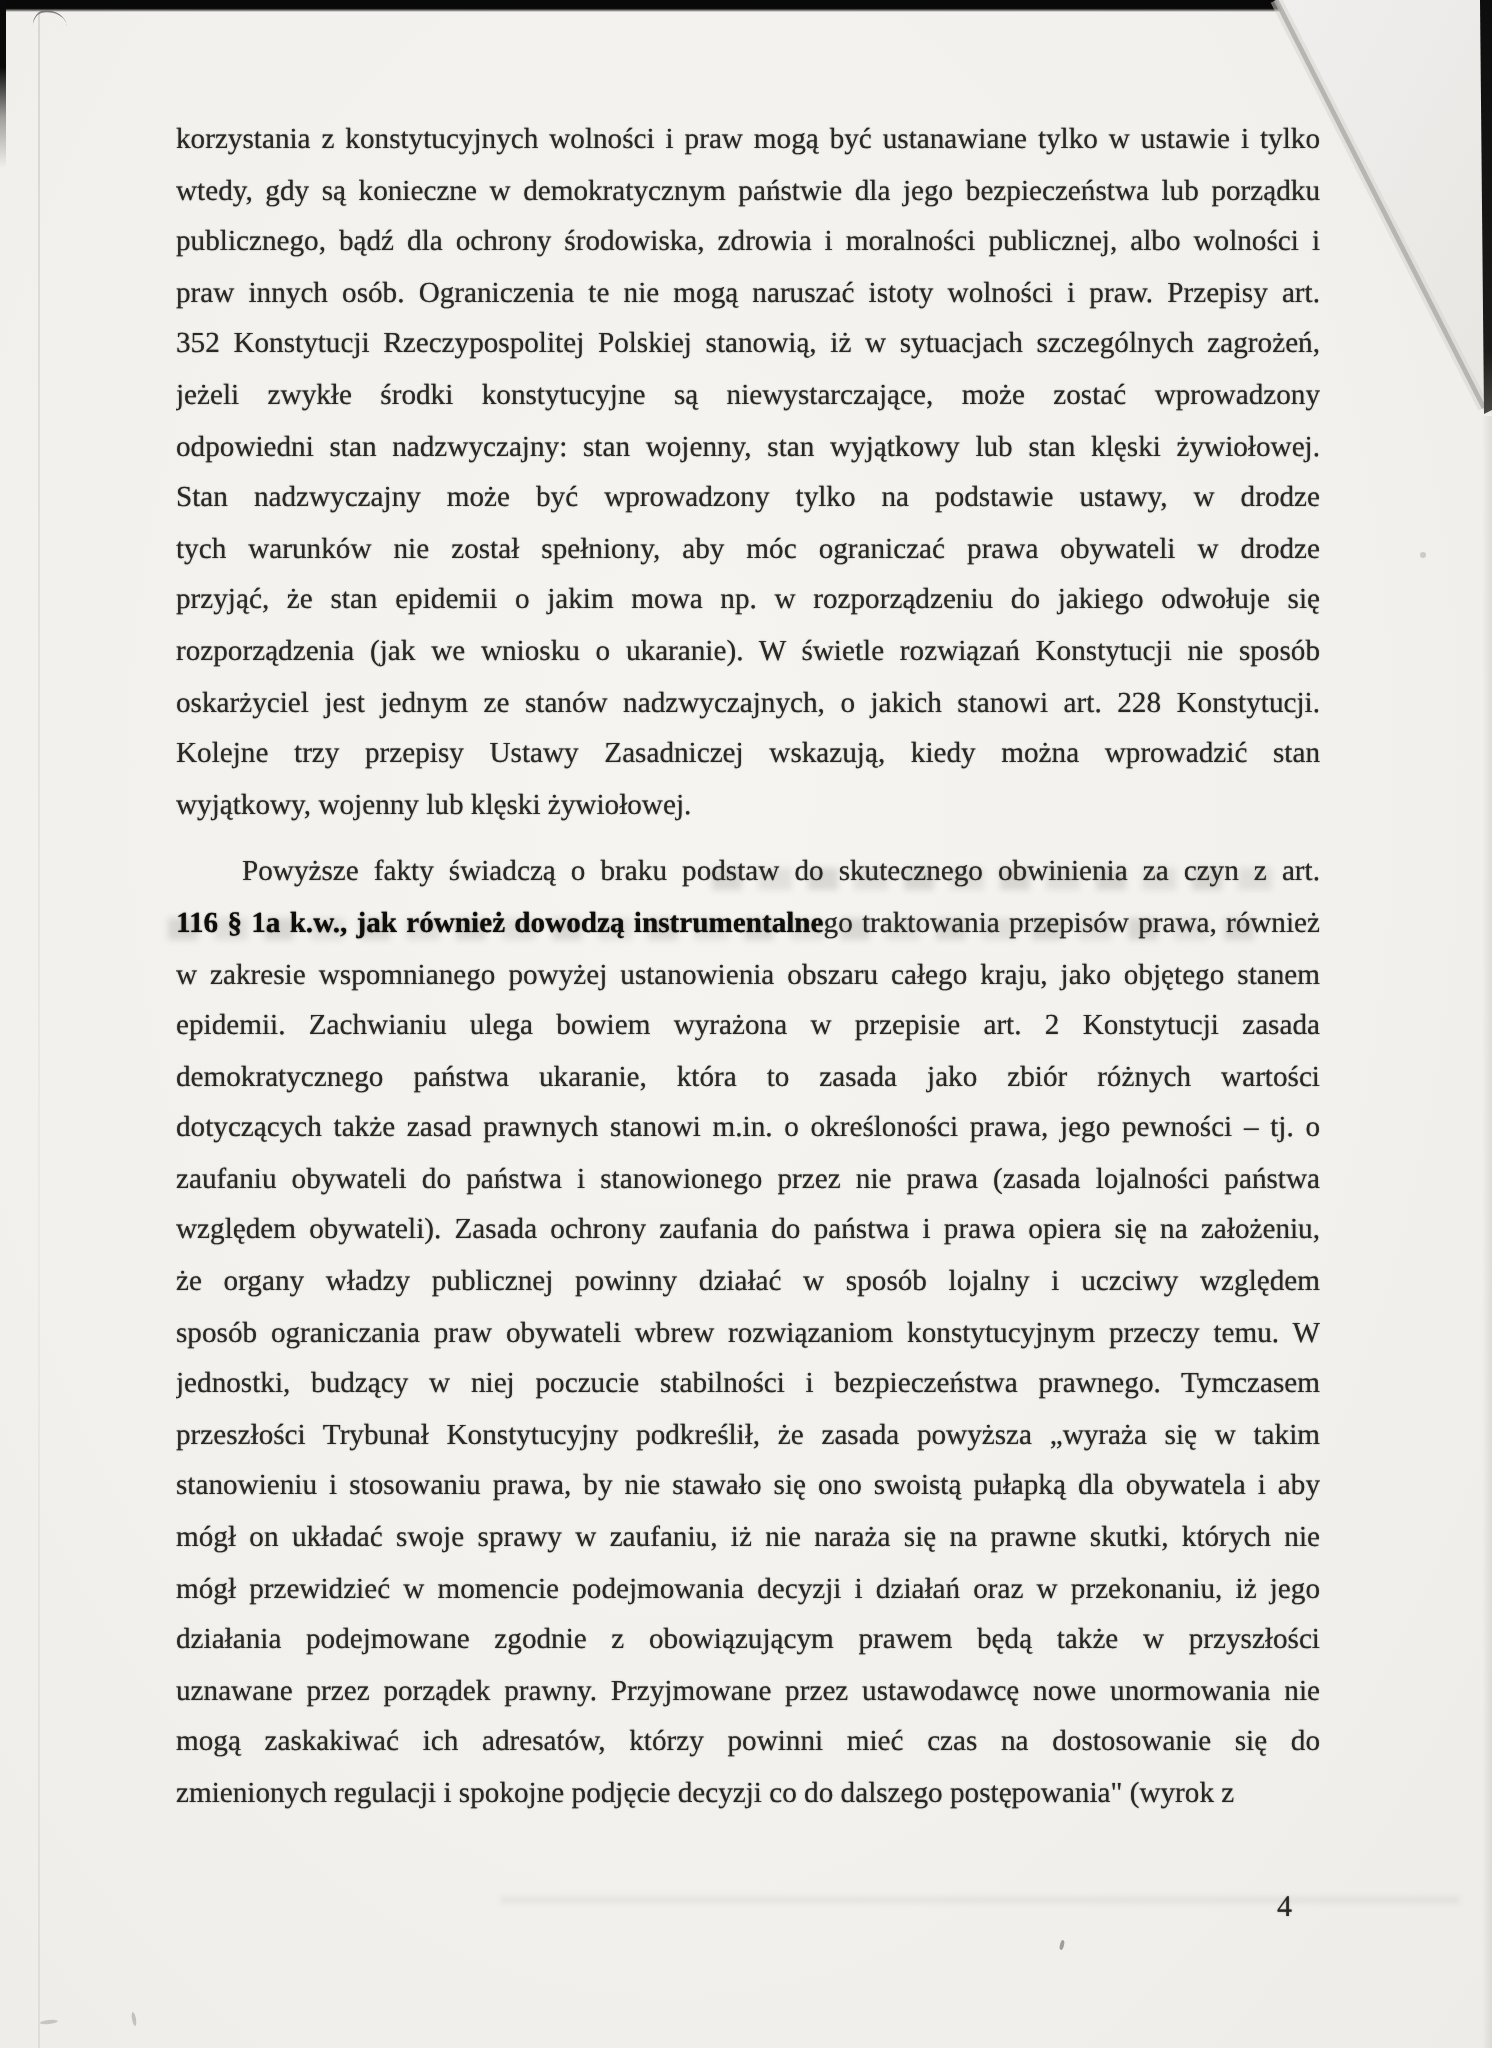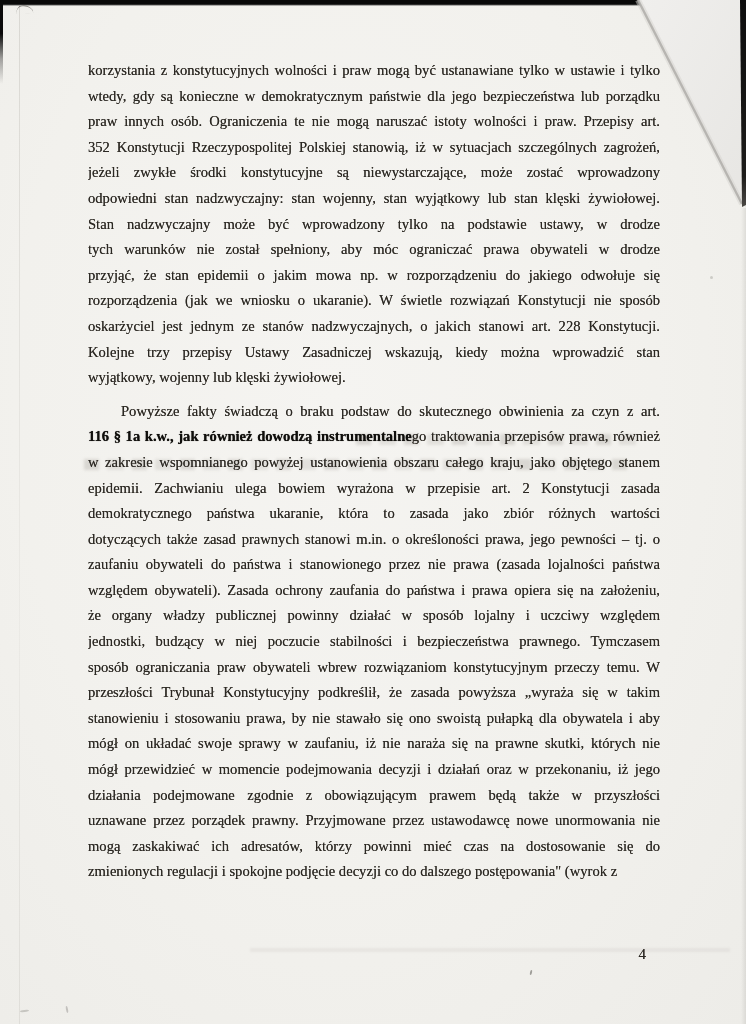--- a/index.html
+++ b/index.html
@@ -109,20 +109,21 @@
   <div class="streak"></div>
   <div class="speck speck-a"></div>
   <div class="speck speck-b"></div>
   <div class="speck speck-c"></div>
   <div class="speck speck-d"></div>
 
   <div class="text-block">
       <div class="paragraph">
         <div class="line">korzystania z konstytucyjnych wolności i praw mogą być ustanawiane tylko w ustawie i tylko</div>
         <div class="line">wtedy, gdy są konieczne w demokratycznym państwie dla jego bezpieczeństwa lub porządku</div>
+        <div class="line">publicznego, bądź dla ochrony środowiska, zdrowia i moralności publicznej, albo wolności i</div>
         <div class="line">praw innych osób. Ograniczenia te nie mogą naruszać istoty wolności i praw. Przepisy art.</div>
         <div class="line">352 Konstytucji Rzeczypospolitej Polskiej stanowią, iż w sytuacjach szczególnych zagrożeń,</div>
         <div class="line">jeżeli zwykłe środki konstytucyjne są niewystarczające, może zostać wprowadzony</div>
         <div class="line">odpowiedni stan nadzwyczajny: stan wojenny, stan wyjątkowy lub stan klęski żywiołowej.</div>
         <div class="line">Stan nadzwyczajny może być wprowadzony tylko na podstawie ustawy, w drodze</div>
         <div class="line">tych warunków nie został spełniony, aby móc ograniczać prawa obywateli w drodze</div>
         <div class="line">przyjąć, że stan epidemii o jakim mowa np. w rozporządzeniu do jakiego odwołuje się</div>
         <div class="line">rozporządzenia (jak we wniosku o ukaranie). W świetle rozwiązań Konstytucji nie sposób</div>
         <div class="line">oskarżyciel jest jednym ze stanów nadzwyczajnych, o jakich stanowi art. 228 Konstytucji.</div>
         <div class="line">Kolejne trzy przepisy Ustawy Zasadniczej wskazują, kiedy można wprowadzić stan</div>
@@ -131,22 +132,22 @@
       <div class="paragraph">
         <div class="line indent">Powyższe fakty świadczą o braku podstaw do skutecznego obwinienia za czyn z art.</div>
         <div class="line"><span class="dark">116 § 1a k.w., jak również dowodzą instrumentalne</span>go traktowania przepisów prawa, również</div>
         <div class="line">w zakresie wspomnianego powyżej ustanowienia obszaru całego kraju, jako objętego stanem</div>
         <div class="line">epidemii. Zachwianiu ulega bowiem wyrażona w przepisie art. 2 Konstytucji zasada</div>
         <div class="line">demokratycznego państwa ukaranie, która to zasada jako zbiór różnych wartości</div>
         <div class="line">dotyczących także zasad prawnych stanowi m.in. o określoności prawa, jego pewności – tj. o</div>
         <div class="line">zaufaniu obywateli do państwa i stanowionego przez nie prawa (zasada lojalności państwa</div>
         <div class="line">względem obywateli). Zasada ochrony zaufania do państwa i prawa opiera się na założeniu,</div>
         <div class="line">że organy władzy publicznej powinny działać w sposób lojalny i uczciwy względem</div>
+        <div class="line">sposób ograniczania praw obywateli wbrew rozwiązaniom konstytucyjnym przeczy temu. W</div>
         <div class="line">jednostki, budzący w niej poczucie stabilności i bezpieczeństwa prawnego. Tymczasem</div>
-        <div class="line">sposób ograniczania praw obywateli wbrew rozwiązaniom konstytucyjnym przeczy temu. W</div>
         <div class="line">przeszłości Trybunał Konstytucyjny podkreślił, że zasada powyższa „wyraża się w takim</div>
         <div class="line">stanowieniu i stosowaniu prawa, by nie stawało się ono swoistą pułapką dla obywatela i aby</div>
         <div class="line">mógł on układać swoje sprawy w zaufaniu, iż nie naraża się na prawne skutki, których nie</div>
         <div class="line">mógł przewidzieć w momencie podejmowania decyzji i działań oraz w przekonaniu, iż jego</div>
         <div class="line">działania podejmowane zgodnie z obowiązującym prawem będą także w przyszłości</div>
         <div class="line">uznawane przez porządek prawny. Przyjmowane przez ustawodawcę nowe unormowania nie</div>
         <div class="line">mogą zaskakiwać ich adresatów, którzy powinni mieć czas na dostosowanie się do</div>
         <div class="line last">zmienionych regulacji i spokojne podjęcie decyzji co do dalszego postępowania" (wyrok z</div>
       </div>
     </div>

